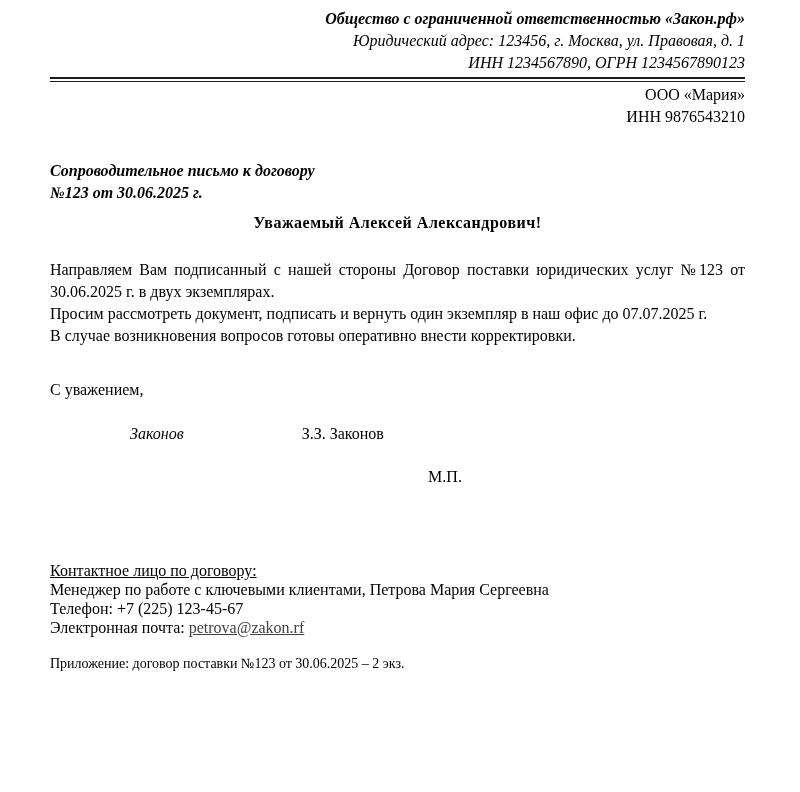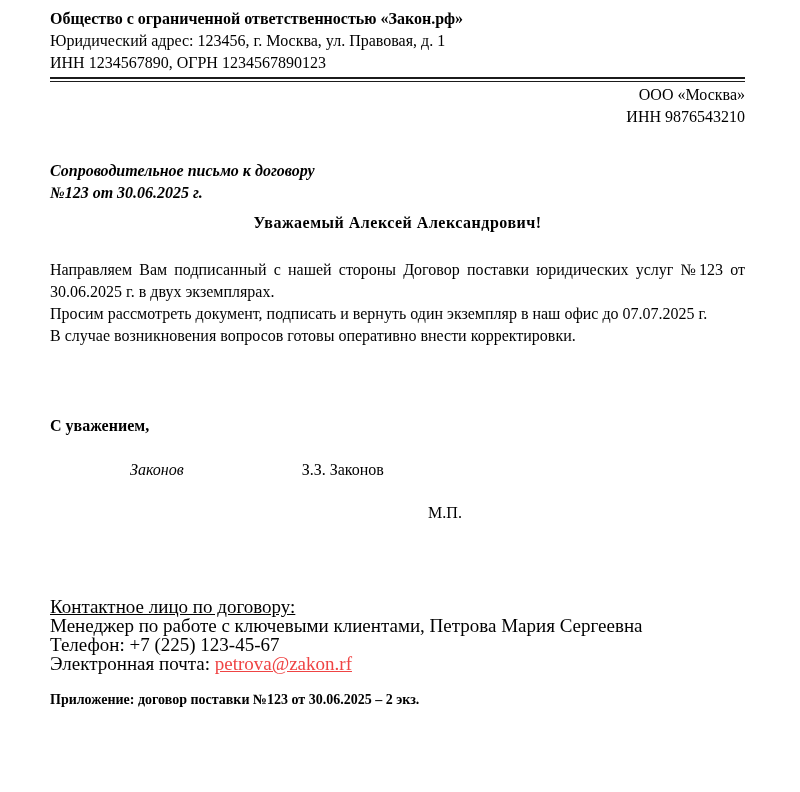--- a/index.html
+++ b/index.html
@@ -7,60 +7,60 @@
   body {
     width: 800px;
     height: 792px;
     padding: 8px 55px 0 50px;
     font-family: "Liberation Serif", "DejaVu Serif", serif;
     font-size: 16px;
     line-height: 22px;
     color: #000000;
     overflow: hidden;
   }
-  .letterhead { text-align: left; }
+  .letterhead { text-align: right; font-style: italic; }
   .letterhead .company { font-weight: bold; }
   .divider { margin-top: 3px; }
   .divider .thick { height: 2px; background: #1b1b1b; }
   .divider .thin  { height: 1px; background: #1b1b1b; margin-top: 2px; }
   .ref-block { margin-top: 14px; }
   .recipient { text-align: right; margin-top: 2px; }
   .subject { font-weight: bold; margin-top: 32px; font-style: italic; }
   .greeting { text-align: center; font-weight: bold; margin-top: 8px; letter-spacing: 0.5px; }
   .body-text { margin-top: 25px; }
   .body-text p { text-align: justify; }
-  .closing { font-weight: bold; margin-top: 68px; }
+  .closing { font-weight: normal; margin-top: 32px; }
   .sig-row { display: flex; margin-top: 22px; white-space: nowrap; }
   .sig-row .autograph { font-style: italic; margin-left: 80px; }
   .sig-row .signer-name { margin-left: 118px; }
   .seal { text-align: center; padding-left: 95px; margin-top: 21px; }
-  .contact { margin-top: 73px; font-size: 19px; line-height: 19px; }
+  .contact { margin-top: 73px; font-size: 16px; line-height: 19px; }
   .contact .heading { text-decoration: underline; }
-  .contact a.email-link { color: #ef4444; text-decoration: underline; cursor: pointer; }
-  .attachment { margin-top: 17px; font-size: 14px; line-height: 19px; font-weight: bold; }
+  .contact a.email-link { color: #404040; text-decoration: underline; cursor: pointer; }
+  .attachment { margin-top: 17px; font-size: 14px; line-height: 19px; }
 </style>
 </head>
 <body>
 
 <div>
 
   <div class="letterhead">
     <div class="company">Общество с ограниченной ответственностью «Закон.рф»</div>
     <div>Юридический адрес: 123456, г. Москва, ул. Правовая, д. 1</div>
     <div>ИНН 1234567890, ОГРН 1234567890123</div>
   </div>
 
   <div class="divider">
     <div class="thick"></div>
     <div class="thin"></div>
   </div>
 
 
   <div class="recipient">
-    <div>ООО «Москва»</div>
+    <div>ООО «Мария»</div>
     <div>ИНН 9876543210</div>
   </div>
 
   <div class="subject">
     <div>Сопроводительное письмо к договору</div>
     <div>№123 от 30.06.2025 г.</div>
   </div>
 
   <div class="greeting">Уважаемый Алексей Александрович!</div>
 

